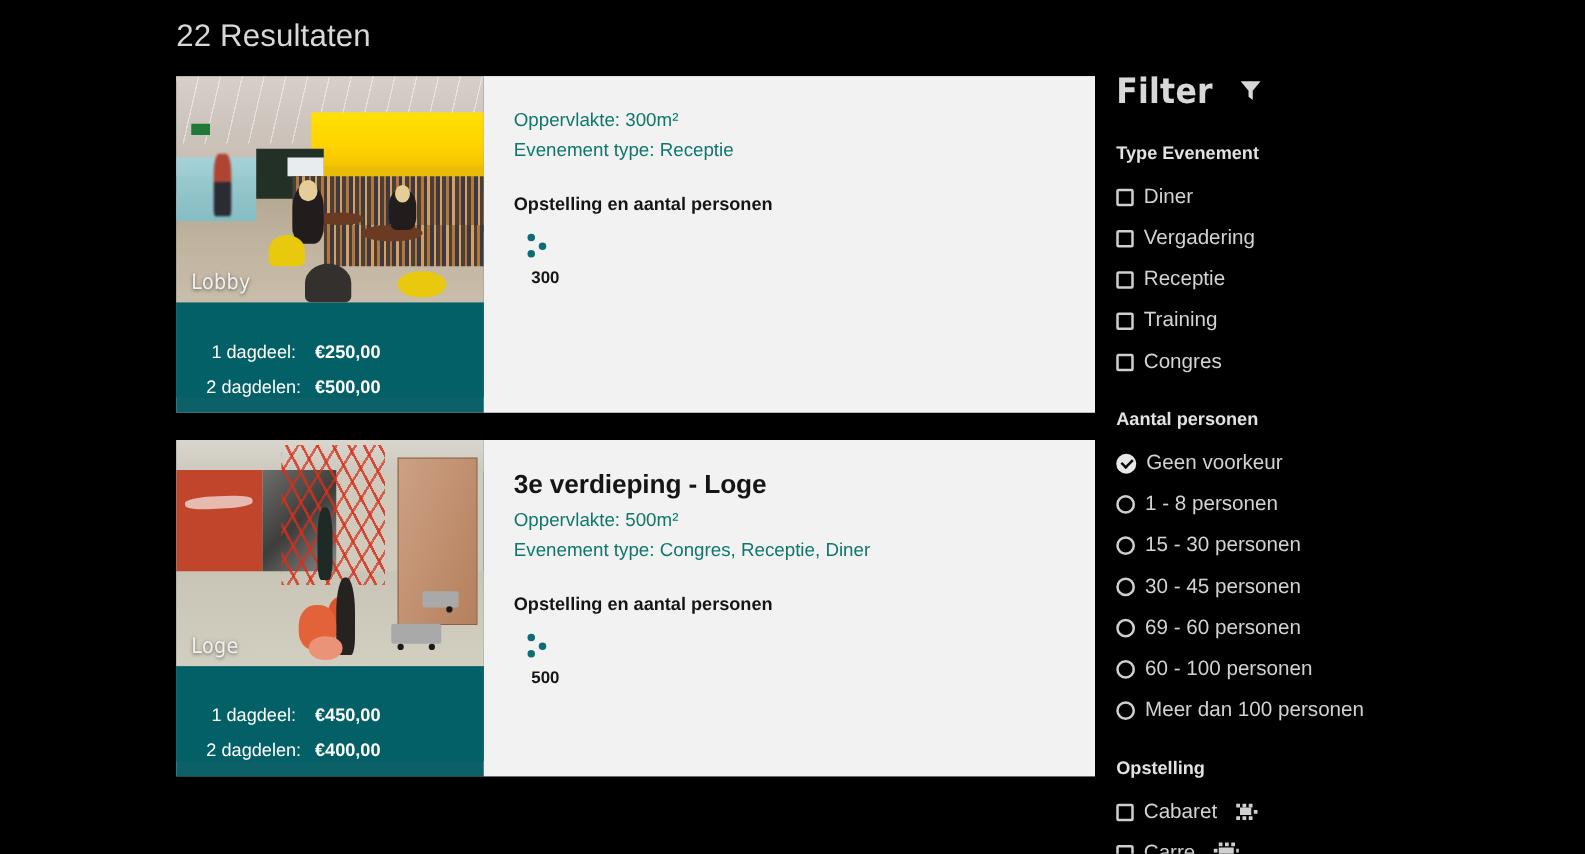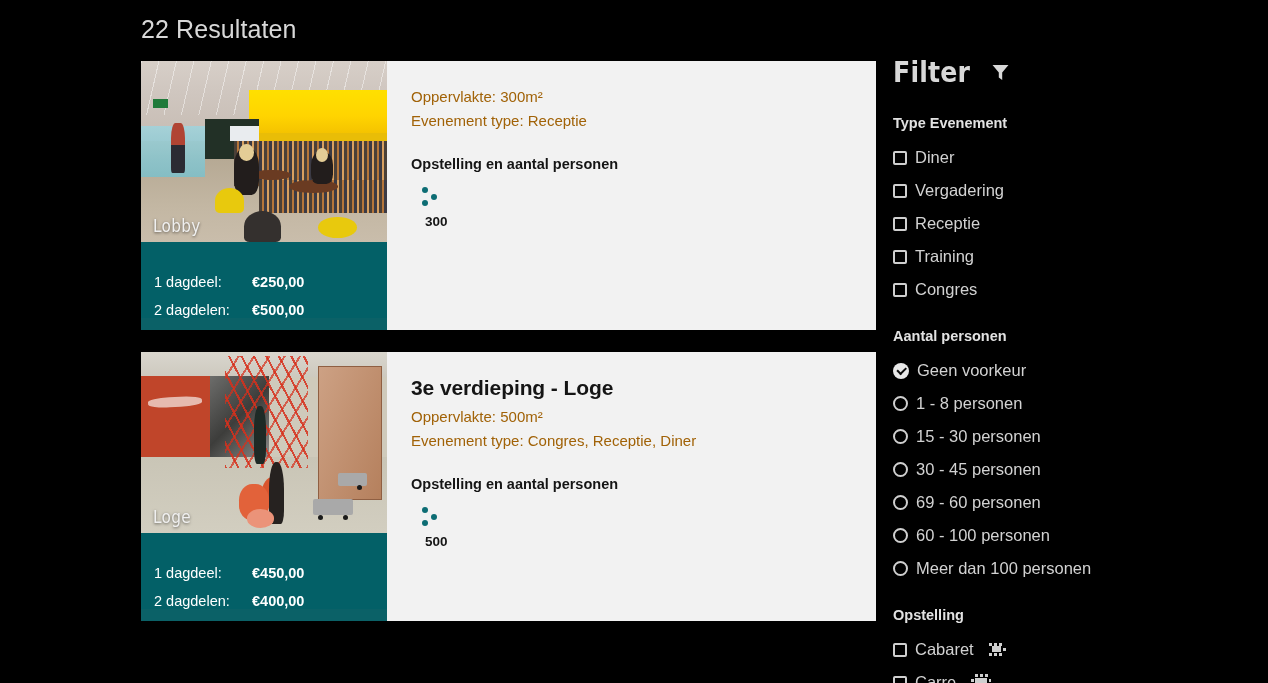--- a/index.html
+++ b/index.html
@@ -15,37 +15,37 @@
   .results-title {
     position: absolute; left: 141px; top: 15px;
     font-size: 25px; font-weight: 400; color: #d8d8d8;
     letter-spacing: 0.1px;
   }
 
   
   .cards { position: absolute; left: 141px; top: 61px; width: 735px; }
   .card { display: flex; width: 735px; background: #f2f2f2; margin-bottom: 22px; }
 
-  .card-media { position: relative; width: 246px; flex: 0 0 246px; background:#0b6167; }
+  .card-media { position: relative; width: 246px; flex: 0 0 246px; background:#0b6167;text-align:center; }
   .photo { position: relative; width: 246px; height: 181px; overflow: hidden; }
   .photo-label {
     position: absolute; left: 12px; bottom: 6px; z-index: 6;
     color: #f0f0f0; font-size: 17px; font-weight: 400;
     font-family: "DejaVu Sans Condensed","Liberation Sans", sans-serif;
     letter-spacing: 0.3px;
     text-shadow: 0 1px 3px rgba(0,0,0,.55);
   }
   .price-block { background: #036067; padding: 32px 13px 0 13px; flex: 1 1 auto; }
   .price-row { display: flex; margin-bottom: 12px; }
   .price-label { width: 98px; color: #ffffff; font-size: 14.5px; font-weight: 400; }
   .price-value { color: #ffffff; font-size: 14.5px; font-weight: 700; }
 
   .card-body { flex: 1 1 auto; background: #f2f2f2; padding: 24px 0 0 24px; }
   .card-title { font-size: 21px; font-weight: 700; color: #151515; margin-bottom: 5px; letter-spacing:-0.1px;}
-  .card-meta { font-size: 15px; color: #a16207; line-height: 1.62; }
+  .card-meta { font-size: 15px; color: #0f766e; line-height: 1.62; }
   .setup-head { font-size: 14.5px; font-weight: 700; color: #151515; margin-top: 22px; }
   .setup-item { margin-top: 15px; margin-left: 8px; }
   .setup-count { font-size: 13.5px; font-weight: 700; color: #151515; margin-top: 7px; margin-left: 6px; }
 
   
   .dots-icon { position: relative; width: 22px; height: 20px; }
   .dots-icon i {
     position: absolute; width: 6px; height: 6px; border-radius: 50%;
     background: #0d6d74; display: block;
   }

